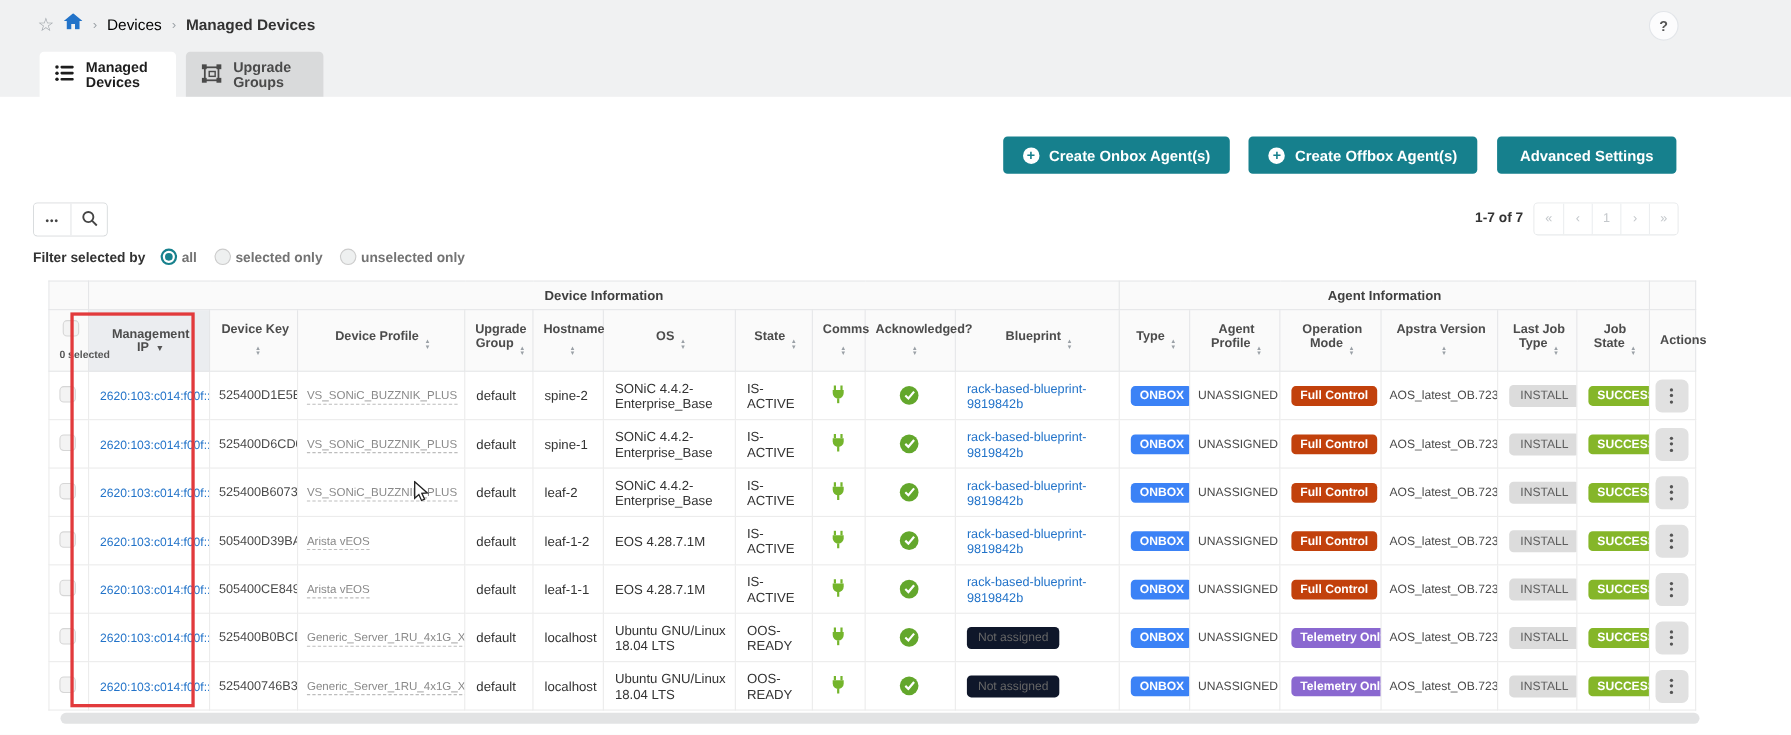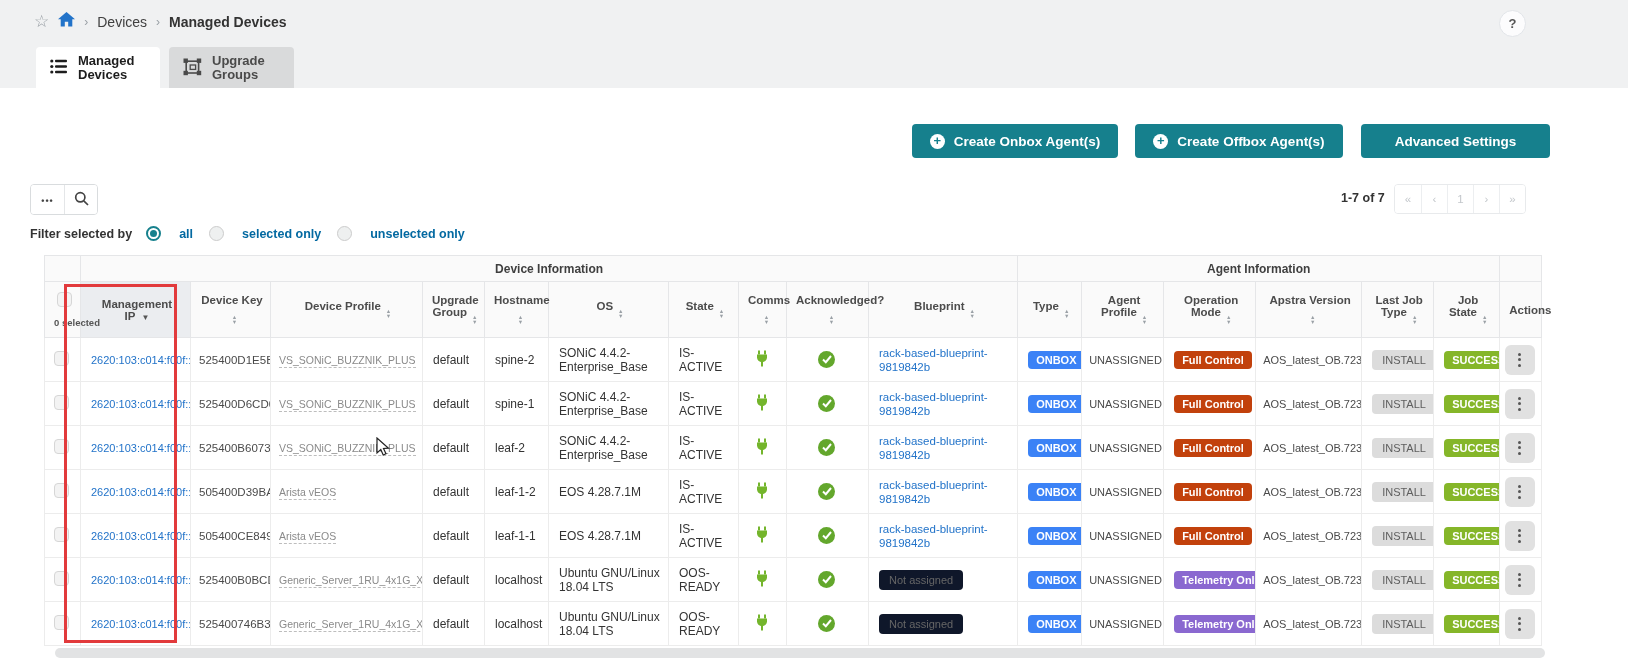--- a/index.html
+++ b/index.html
@@ -4,21 +4,21 @@
 <style>
   * { margin:0; padding:0; box-sizing:border-box; }
   html,body { width:1628px; height:668px; overflow:hidden;
     font-family:"Liberation Sans", sans-serif; background:#f0f1f2; }
   .abs { position:absolute; }
 
   
   .crumbbar { left:34px; top:12px; display:flex; align-items:center; gap:9px; }
   .star { font-size:17px; color:#9aa0a6; line-height:1; cursor:pointer; }
   .sep { color:#9aa0a6; font-size:12px; }
-  .crumb-link { color:#404040; font-size:14px; text-decoration:none; }
+  .crumb-link { color:#000000; font-size:14px; text-decoration:none; }
   .crumb-cur { color:#333; font-size:14px; font-weight:bold; }
   .help-btn { left:1499px; top:10px; width:27px; height:27px; border-radius:50%;
     background:#fcfcfd; border:1px solid #e2e5e9; color:#555; font-weight:bold;
     font-size:13px; display:flex; align-items:center; justify-content:center; cursor:pointer; }
 
   
   .tabs { left:36px; top:47px; display:flex; gap:9px; }
   .tab { height:42px; padding:5px 20px 5px 14px; display:flex; align-items:center; gap:10px;
     border-radius:4px 4px 0 0; font-size:13px; font-weight:bold; line-height:14px; cursor:pointer; }
   .tab.active { background:#fff; color:#1d1d1d; }
@@ -45,21 +45,21 @@
   .pag-range { left:1341px; top:191px; font-size:12.5px; font-weight:bold; color:#333; }
   .pager { left:1394px; top:184px; display:flex; height:30px; background:#fff;
     border:1px solid #e8eaec; border-radius:4px; overflow:hidden; }
   .pbtn { width:26px; display:flex; align-items:center; justify-content:center;
     color:#c3c7cb; font-size:11.5px; background:#fff; border:none; cursor:pointer; }
   .pbtn + .pbtn { border-left:1px solid #eceef0; }
 
   
   .filterrow { left:30px; top:226px; display:flex; align-items:center; gap:14px;
     font-size:12.5px; font-weight:bold; color:#333; }
-  .fopt { display:flex; align-items:center; gap:18px; cursor:pointer; color:#0369a1; }
+  .fopt { display:flex; align-items:center; gap:4px; cursor:pointer; color:#737373; }
   .radio { width:15px; height:15px; border-radius:50%; background:#eef0f0; border:1px solid #ccc; }
   .radio.sel { background:#fff; border:2px solid #17818d; position:relative; }
   .radio.sel::after { content:""; position:absolute; inset:2px; border-radius:50%; background:#17818d; }
 
   
   .table-wrap { left:44px; top:255px; }
   table { border-collapse:collapse; table-layout:fixed; width:1497px; font-size:12px;
     border:1px solid #ddd; background:#fff; }
   thead th { background:#fafafa; border:1px solid #e5e6e8; }
   tr.group-row th { height:26px; font-size:12px; font-weight:bold; color:#3f3f3f; text-align:center; }
@@ -157,21 +157,21 @@
 <div class="abs main"></div>
 
 <button class="tealbtn" style="left:912px;width:206px;">
   <span class="plusc">+</span>
   <span>Create Onbox Agent(s)</span>
 </button>
 <button class="tealbtn" style="left:1135px;width:208px;">
   <span class="plusc">+</span>
   <span>Create Offbox Agent(s)</span>
 </button>
-<button class="tealbtn" style="left:1361px;width:189px;">
+<button class="tealbtn" style="left:1361px;width:163px;">
   <span>Advanced Settings</span>
 </button>
 
 <div class="abs btn-group">
   <button class="tool-btn">
       <span class="dots"></span>
     </button>
   <button class="tool-btn">
     <span>
       <svg width="15" height="15" viewBox="0 0 15 15" fill="none" stroke="#444" stroke-width="1.7">

